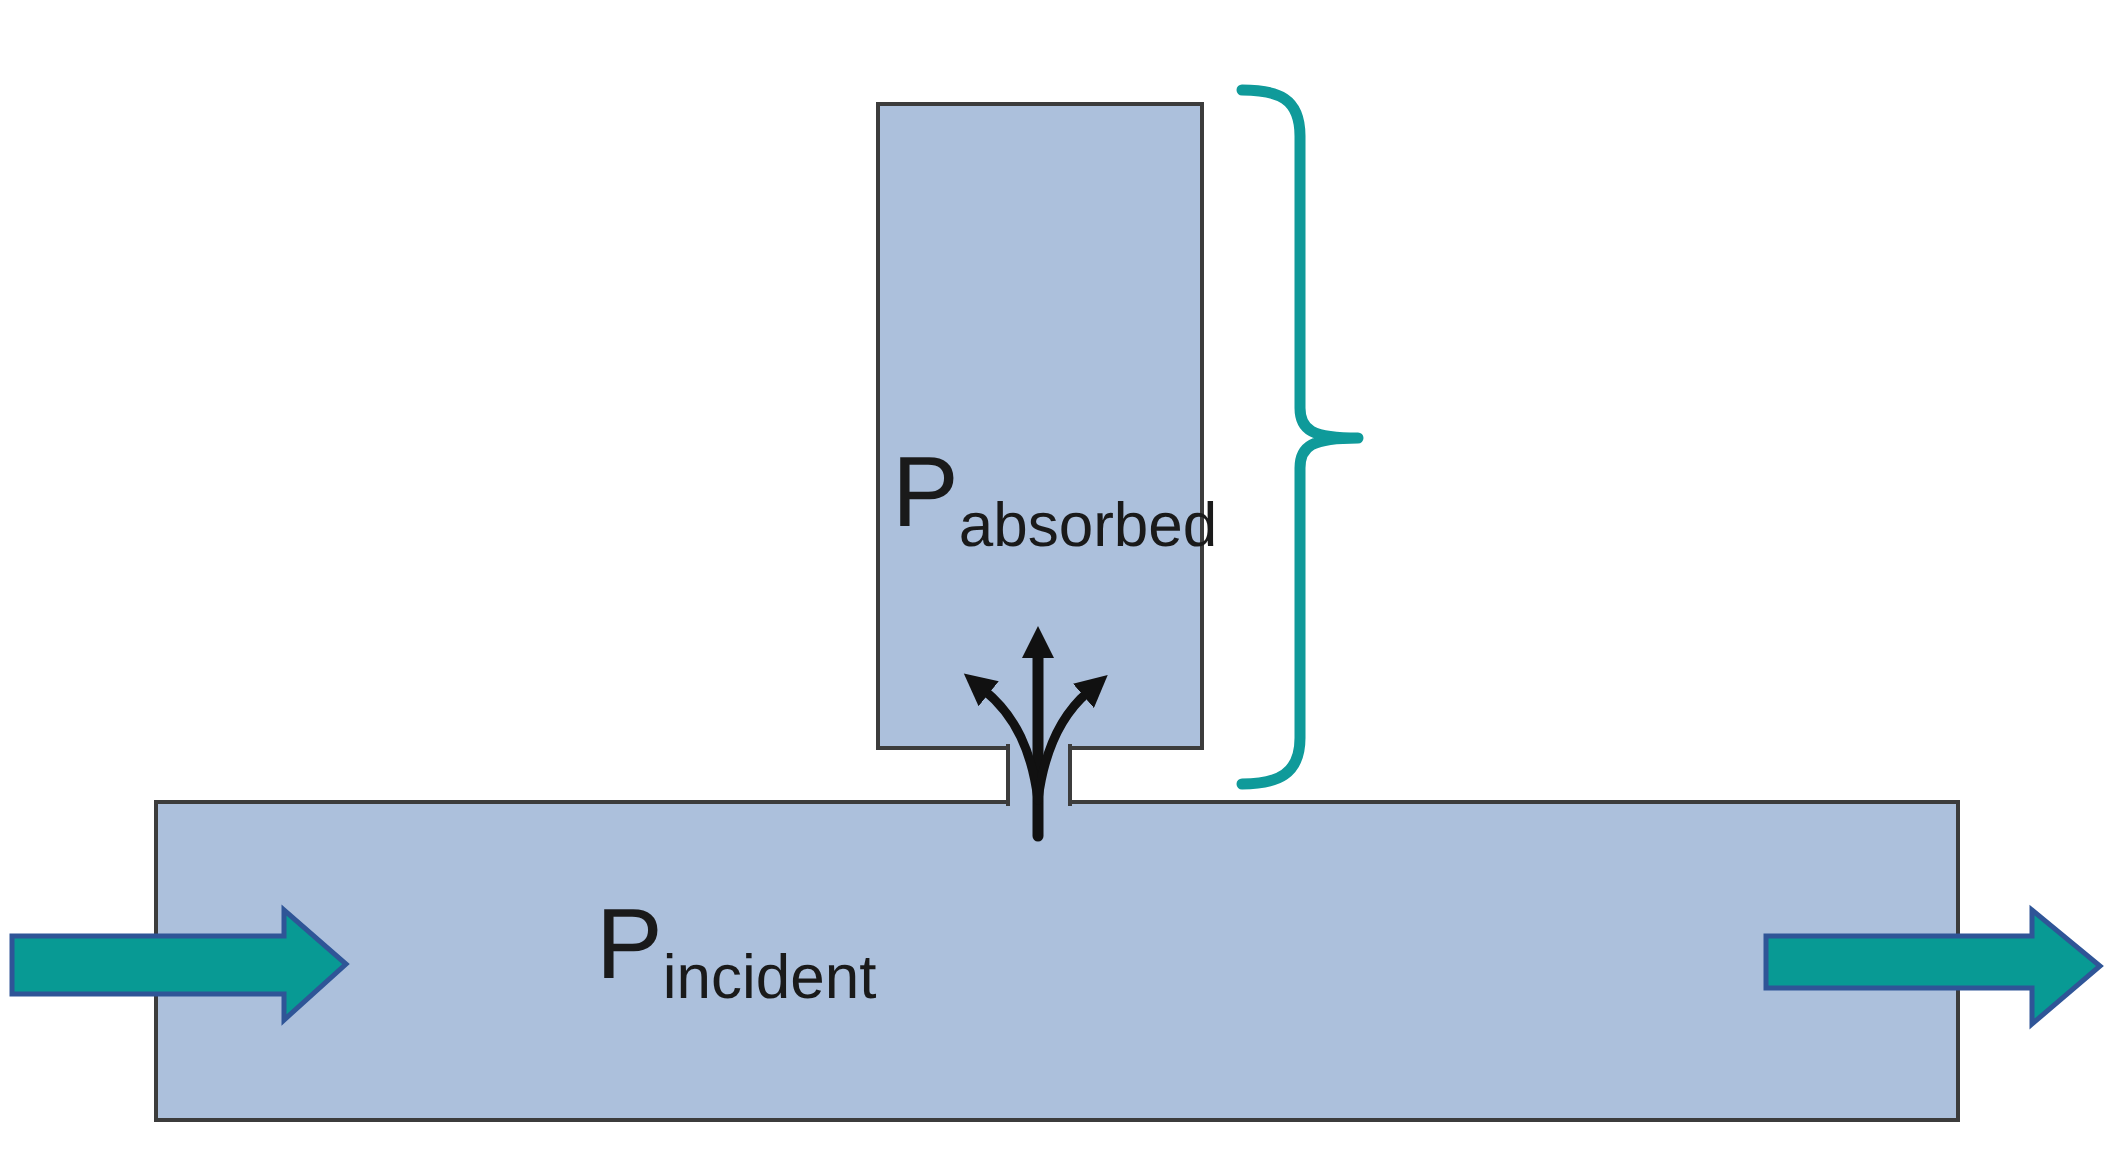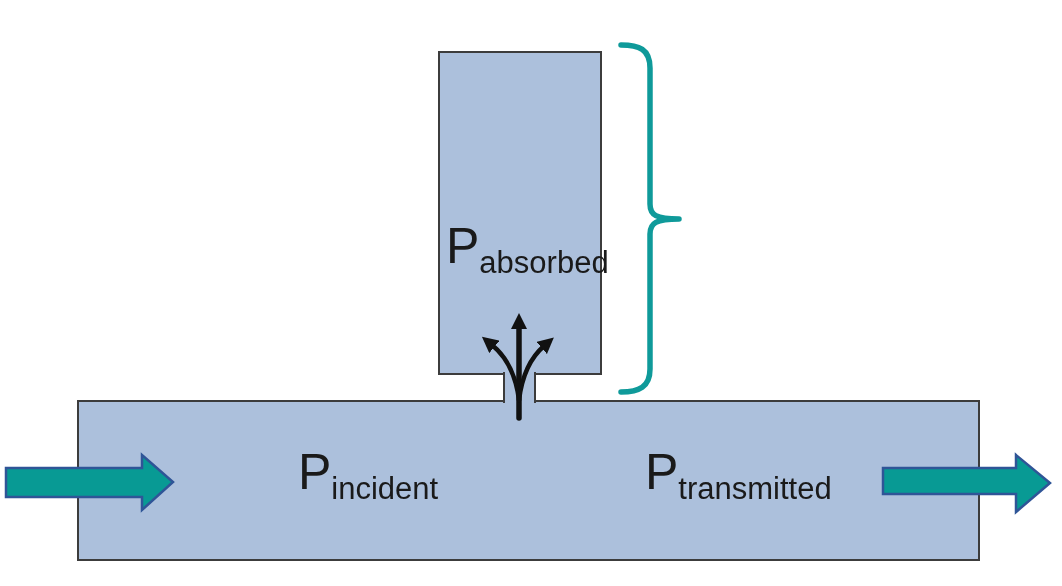--- a/index.html
+++ b/index.html
@@ -119,18 +119,15 @@
   </svg>
 
   <div class="plabel" style="left:446px; top:221px;">
     <span>P</span><sub>absorbed</sub>
   </div>
 
   <div class="plabel" style="left:298px; top:447px;">
     <span>P</span><sub>incident</sub>
   </div>
 
-  <div class="plabel" style="left:645px; top:447px;">
-    <span>P</span><sub>transmitted</sub>
-  </div>
 
 
 </div>
 
 </body></html>

